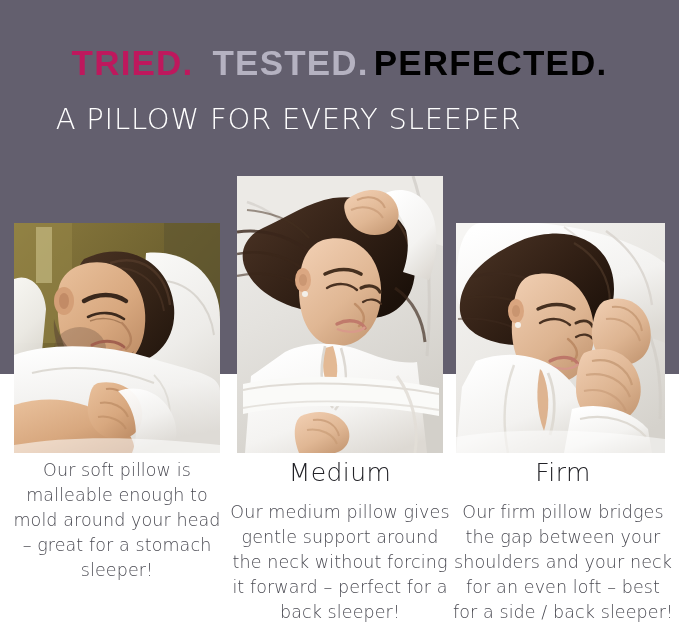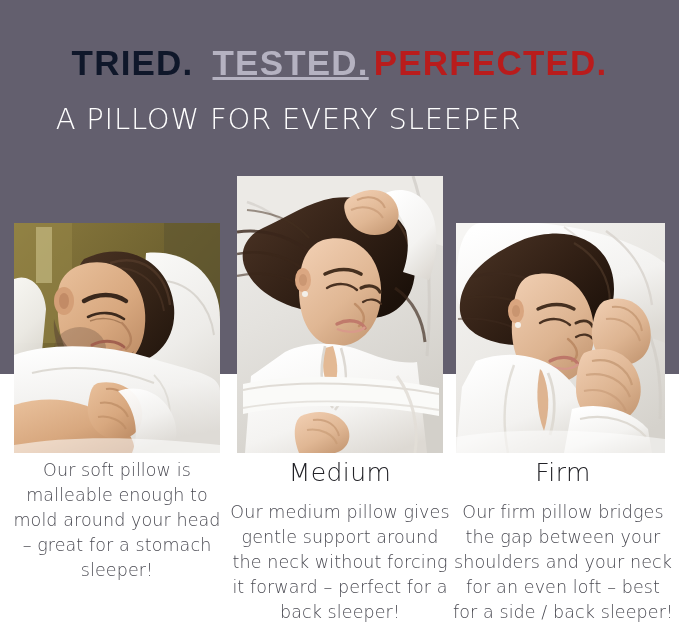--- a/index.html
+++ b/index.html
@@ -19,23 +19,23 @@
 
   
   .headline{
     position:absolute;left:0;top:44px;width:679px;
     text-align:center;white-space:nowrap;
     font-family:"Liberation Sans","DejaVu Sans",sans-serif;
     font-weight:700;font-size:35px;letter-spacing:1.2px;
     line-height:38px;
   }
   .h-word{display:inline-block;}
-  .w-tried{color:#0f172a;}
-  .w-tested{color:#b5b2c1;margin-left:19px;text-decoration:underline;}
-  .w-perfected{color:#b91c1c;margin-left:5px;}
+  .w-tried{color:#be185d;}
+  .w-tested{color:#b5b2c1;margin-left:19px;}
+  .w-perfected{color:#000000;margin-left:5px;}
 
   .subhead{
     position:absolute;left:0;top:103px;width:577px;
     text-align:center;white-space:nowrap;
     font-family:"DejaVu Sans","Liberation Sans",sans-serif;
     font-weight:300;font-size:29px;letter-spacing:0.8px;
     color:#ffffff;line-height:32px;
   }
 
   

